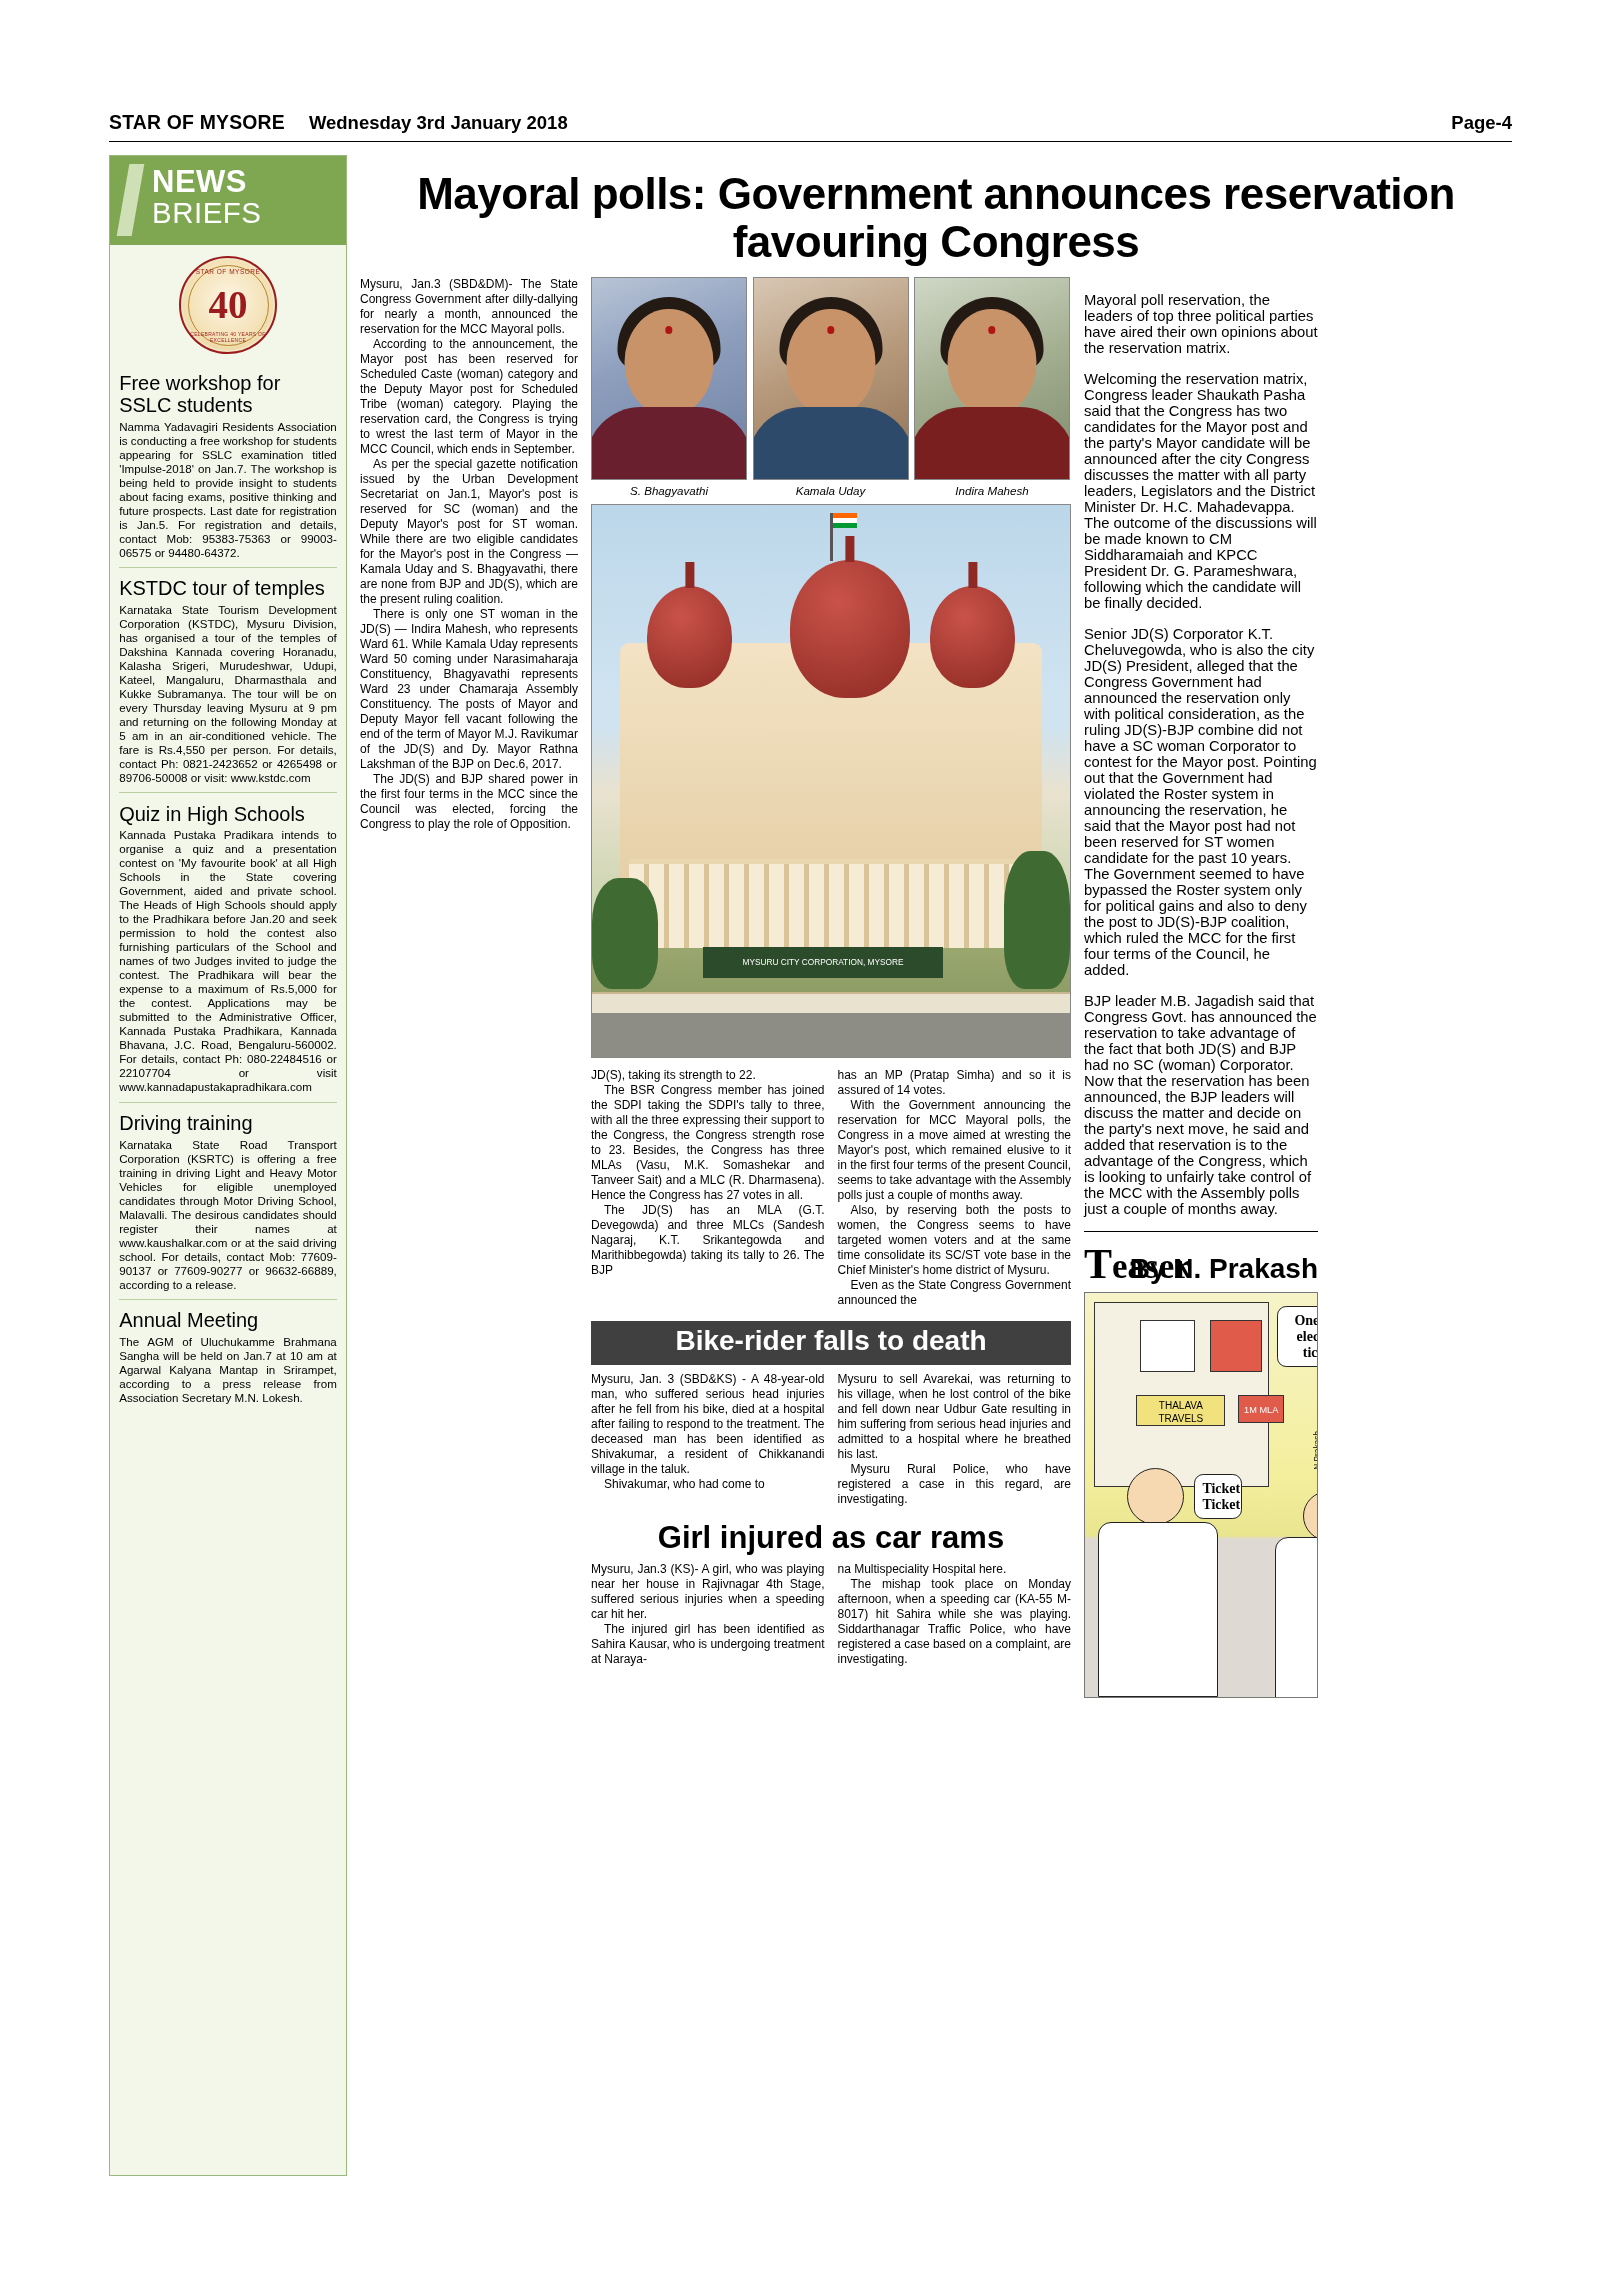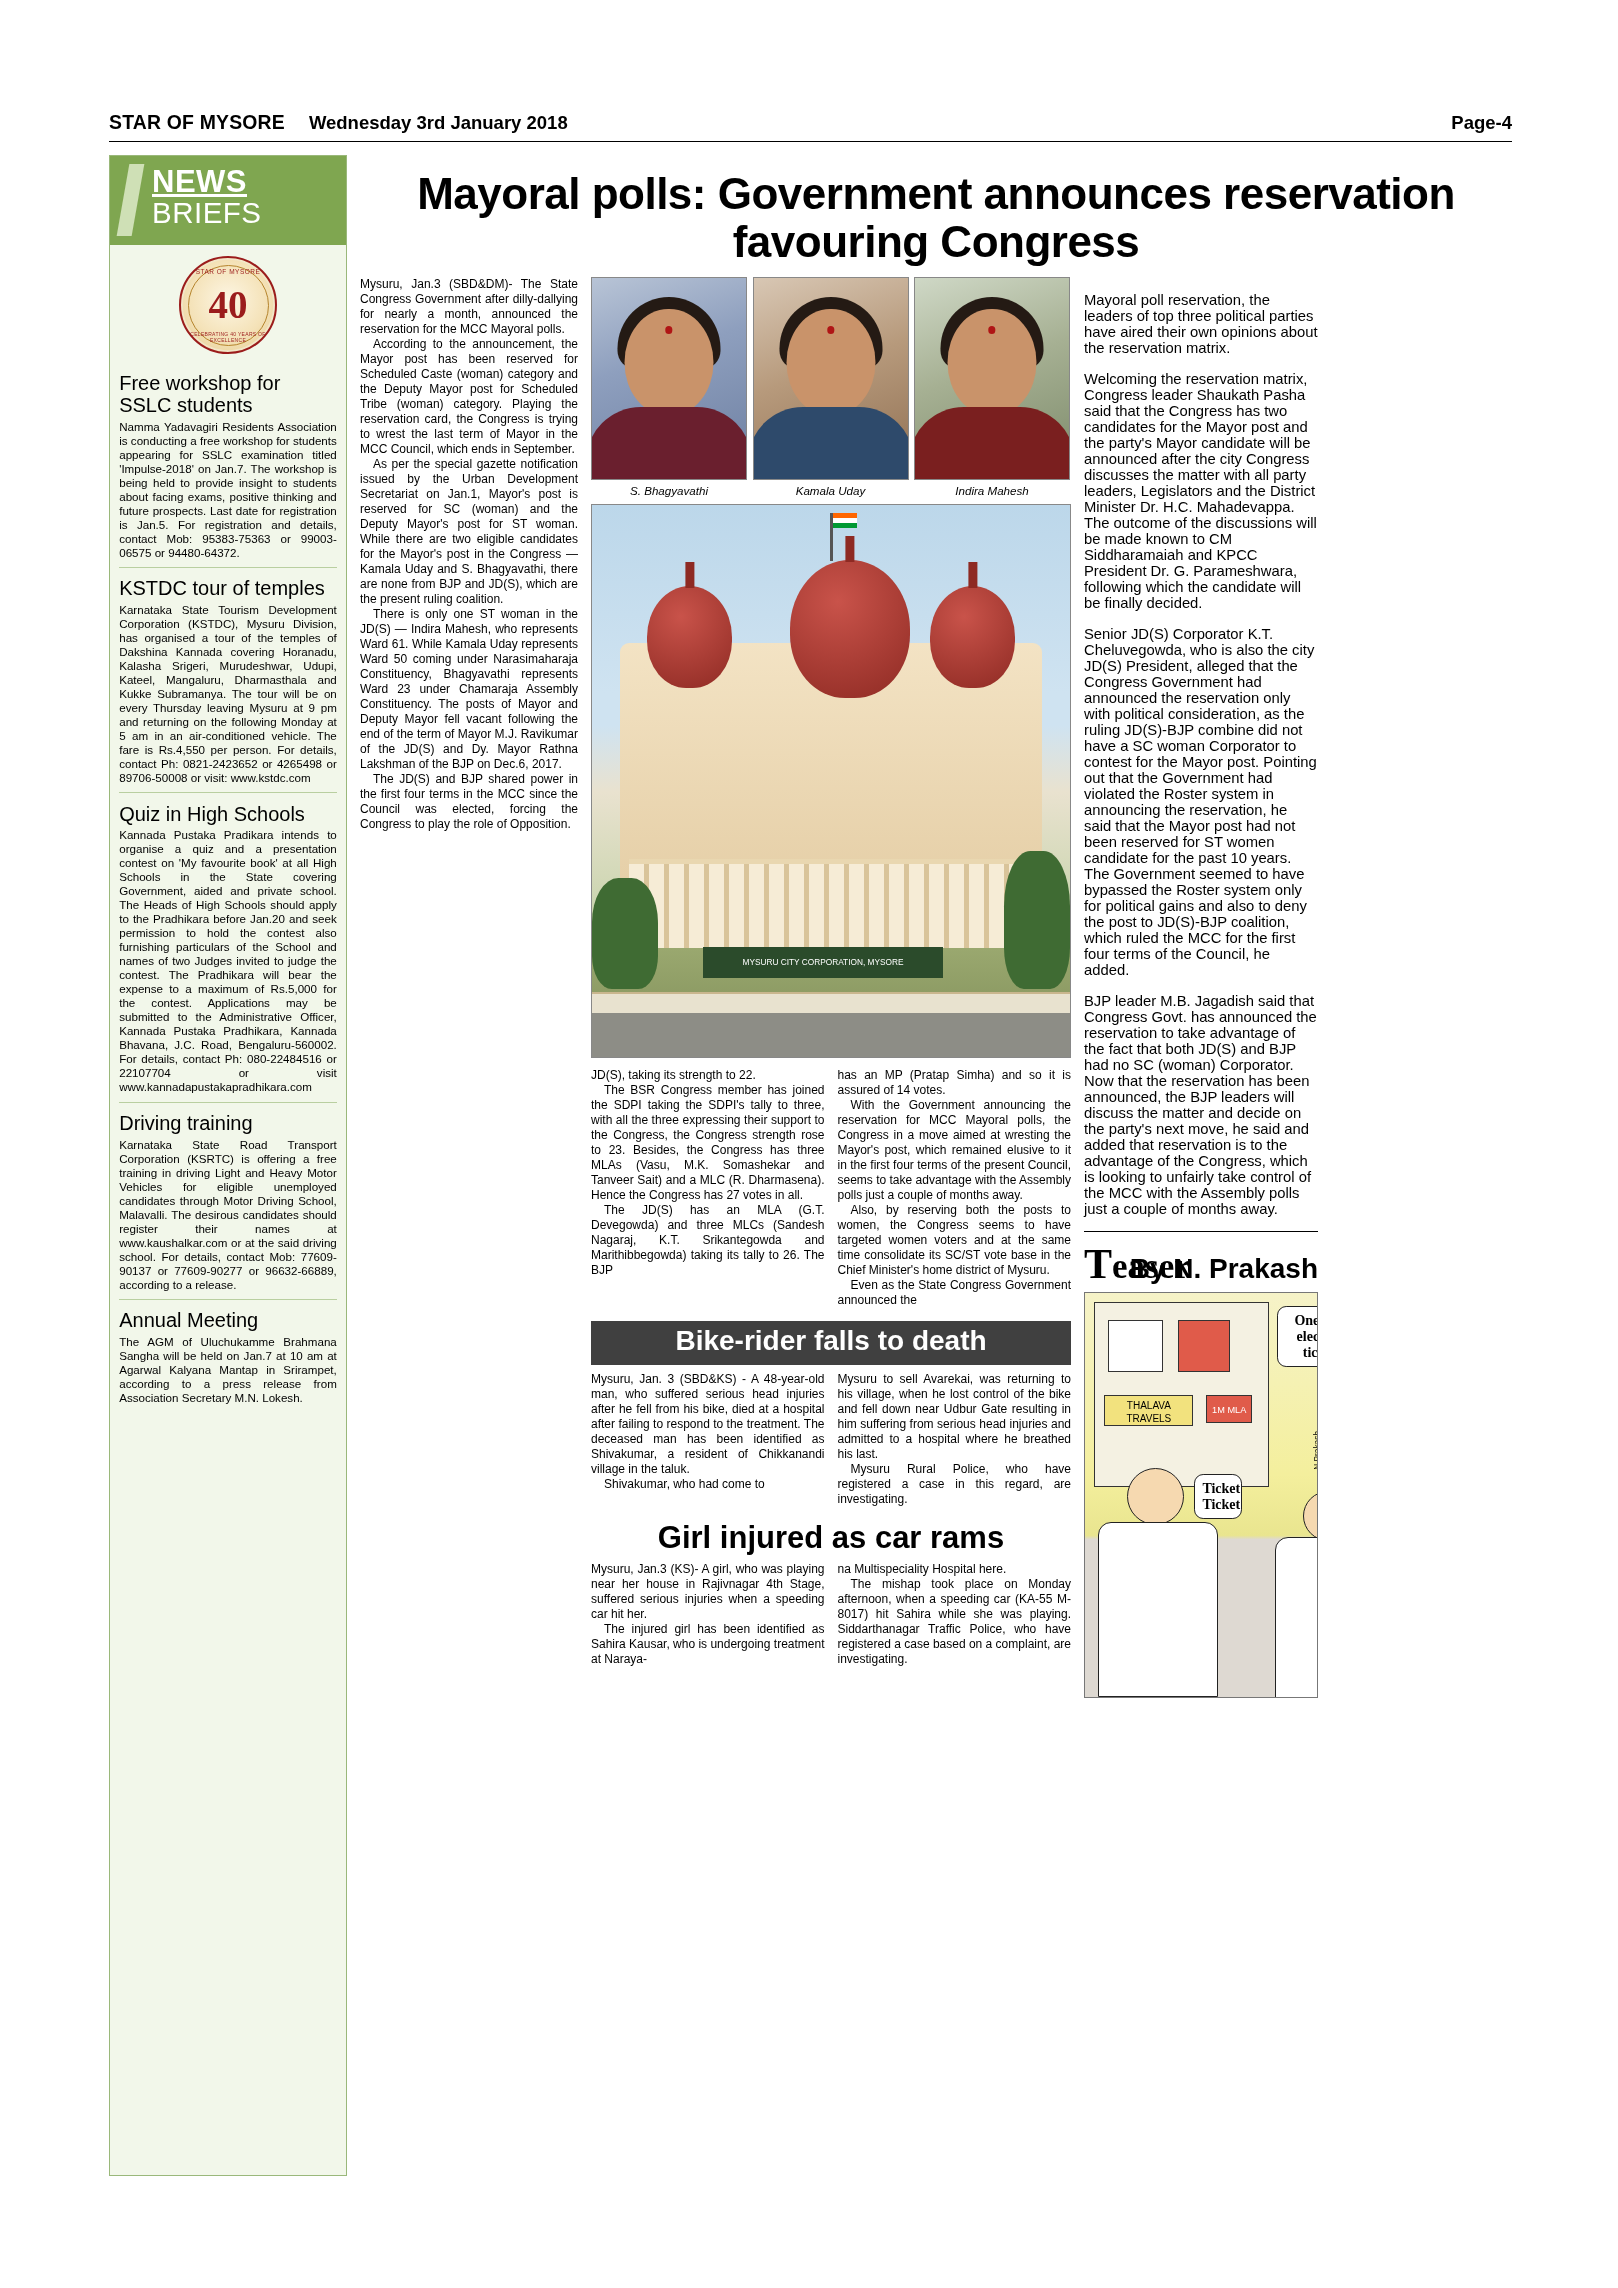--- a/index.html
+++ b/index.html
@@ -49,21 +49,21 @@
     color: #fff;
     padding: 9.2px 7.4px 11px 42px;
     position: relative;
     height: 89px;
   }
   .briefs-head .bar {
     position:absolute; left: 13px; top: 7.4px;
     width: 14.8px; height: 72px; background: #cfe0b6;
     transform: skewX(-10deg);
   }
-  .briefs-head .t1 { font-size: 31px; font-weight: bold; line-height: 31px; letter-spacing: 0.5px; text-decoration: underline;}
+  .briefs-head .t1 { font-size: 31px; font-weight: bold; line-height: 31px; letter-spacing: 0.5px;}
   .briefs-head .t2 { font-size: 29.5px; line-height: 31px; letter-spacing: 0.5px;}
 
   .logo-wrap { text-align:center; padding: 11px 0 5.5px; }
   .logo {
     width: 98px; height: 98px; border-radius: 50%;
     background: radial-gradient(circle at 50% 45%, #fdf6e4 0%, #f4e2b8 55%, #e3c98a 100%);
     border: 2.8px solid #9b1c1c; display:inline-block; position: relative;
     box-shadow: 0 0 0 1.8px #f2e6c8 inset;
   }
   .logo .ring {
@@ -200,21 +200,21 @@
   }
   .bubble {
     position:absolute; background:#fff; border:1.8px solid #222; border-radius: 9.2px;
     font-size: 14px; text-align:center; font-weight: bold; padding: 5.5px 7.4px;
     font-family:"Liberation Serif", serif;
   }
   .bus {
     position:absolute; left: 9.2px; top: 9.2px; width: 175px; height: 185px;
     background:#f4f1e2; border:1.8px solid #333;
   }
-  .bus .win { position:absolute; background:#fff; border:1.8px solid #333; }
+  .bus .win { position:absolute; background:#fff; border:1.8px solid #333;margin-left:32px; }
   .head-c { position:absolute; border:1.8px solid #222; border-radius:50%; background:#f6d9b0; }
   .body-c { position:absolute; border:1.8px solid #222; background:#fff; border-radius: 13px 13px 0 0; }
 
   
   .two-col { display:flex; gap: 13px; }
   .narrow { width: 234px; }
   .right-col { width: 234px; }
 </style>
 </head>
 <body>

